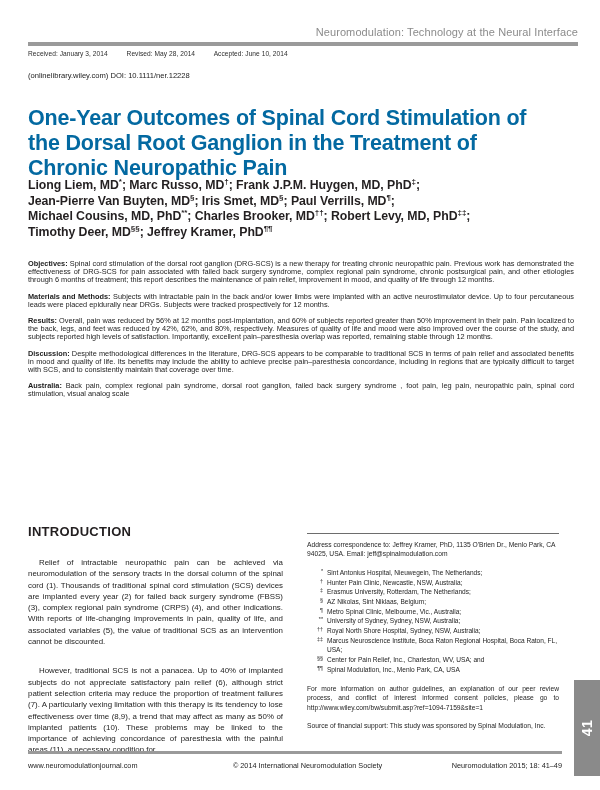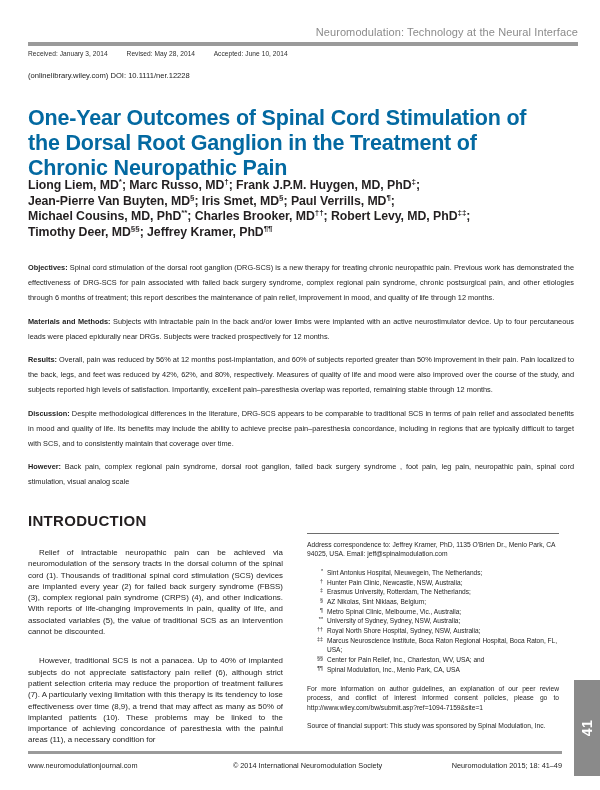--- a/index.html
+++ b/index.html
@@ -97,21 +97,21 @@
 
   
   .abstract {
     position: absolute;
     top: 253px;
     left: 28px;
     width: 546px;
   }
   .abs-para {
     font-size: 7.35px;
-    line-height: 15px;
+    line-height: 8px;
     text-align: justify;
     color: #1d1d1d;
     margin-bottom: 8.5px;
   }
   .abs-para b {
     font-weight: bold;
   }
   .abs-para .lead {
     font-weight: bold;
   }
@@ -127,25 +127,25 @@
   }
 
   
   .col-left {
     position: absolute;
     top: 512px;
     left: 28px;
     width: 255px;
   }
   .section-head {
-    font-size: 15px;
+    font-size: 13px;
     font-weight: bold;
     letter-spacing: 0.3px;
     color: #231f20;
-    margin: 0 0 9px 0;
+    margin: 12px 0 9px 0;
   }
   .body-para {
     font-size: 7.9px;
     line-height: 11.3px;
     text-align: justify;
     color: #1d1d1d;
     margin: 18px 0 0 0;
     text-indent: 11px;
   }
 
@@ -275,21 +275,21 @@
     </p>
     <p class="abs-para">
       <b class="lead">Results:</b>
       <span>Overall, pain was reduced by 56% at 12 months post-implantation, and 60% of subjects reported greater than 50% improvement in their pain. Pain localized to the back, legs, and feet was reduced by 42%, 62%, and 80%, respectively. Measures of quality of life and mood were also improved over the course of the study, and subjects reported high levels of satisfaction. Importantly, excellent pain–paresthesia overlap was reported, remaining stable through 12 months.</span>
     </p>
     <p class="abs-para">
       <b class="lead">Discussion:</b>
       <span>Despite methodological differences in the literature, DRG-SCS appears to be comparable to traditional SCS in terms of pain relief and associated benefits in mood and quality of life. Its benefits may include the ability to achieve precise pain–paresthesia concordance, including in regions that are typically difficult to target with SCS, and to consistently maintain that coverage over time.</span>
     </p>
     <p class="abs-para">
-      <b class="lead">However:</b>
+      <b class="lead">Australia:</b>
       <span>Back pain, complex regional pain syndrome, dorsal root ganglion, failed back surgery syndrome , foot pain, leg pain, neuropathic pain, spinal cord stimulation, visual analog scale</span>
     </p>
   </div>
 
   <div class="col-left">
     <h2 class="section-head">INTRODUCTION</h2>
     <p class="body-para">Relief of intractable neuropathic pain can be achieved via neuromodulation of the sensory tracts in the dorsal column of the spinal cord (1). Thousands of traditional spinal cord stimulation (SCS) devices are implanted every year (2) for failed back surgery syndrome (FBSS) (3), complex regional pain syndrome (CRPS) (4), and other indications. With reports of life-changing improvements in pain, quality of life, and associated variables (5), the value of traditional SCS as an intervention cannot be discounted.</p>
     <p class="body-para">However, traditional SCS is not a panacea. Up to 40% of implanted subjects do not appreciate satisfactory pain relief (6), although strict patient selection criteria may reduce the proportion of treatment failures (7). A particularly vexing limitation with this therapy is its tendency to lose effectiveness over time (8,9), a trend that may affect as many as 50% of implanted patients (10). These problems may be linked to the importance of achieving concordance of paresthesia with the painful areas (11), a necessary condition for</p>
   </div>
 

